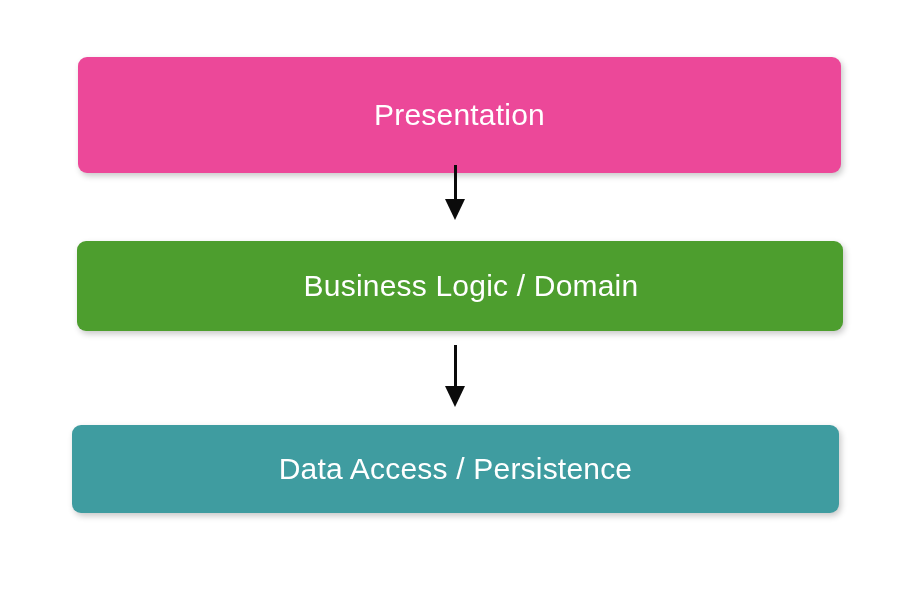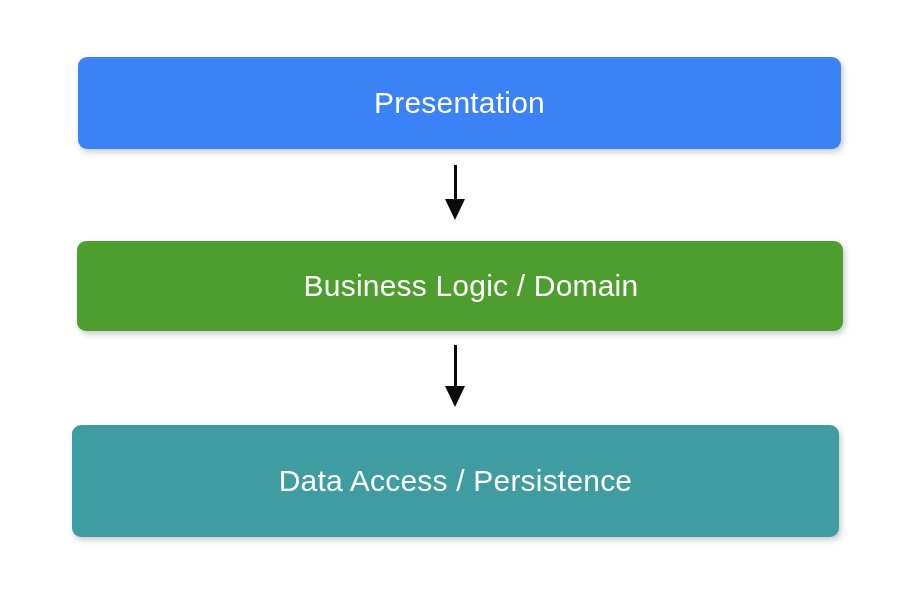--- a/index.html
+++ b/index.html
@@ -39,36 +39,36 @@
     letter-spacing: 0.2px;
     line-height: 1;
     white-space: nowrap;
     text-align: center;
   }
 
   #box-presentation {
     left: 78px;
     top: 57px;
     width: 763px;
-    height: 92px;
-    background: #3b82f6;
+    height: 116px;
+    background: #ec4899;
   }
   #box-business {
     left: 77px;
     top: 241px;
     width: 766px;
     height: 90px;
     background: #4d9e2e;
     padding-left: 22px;
   }
   #box-data {
     left: 72px;
     top: 425px;
     width: 767px;
-    height: 112px;
+    height: 88px;
     background: #3f9ca0;
   }
 
   
   .arrow {
     position: absolute;
     width: 26px;
   }
   .arrow .shaft {
     position: absolute;

